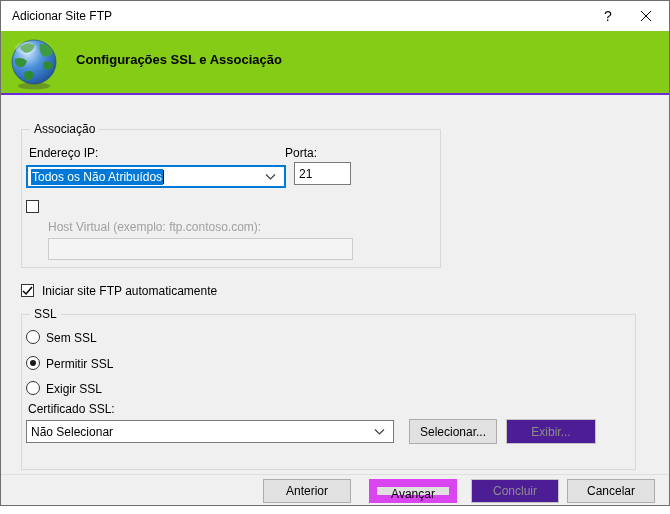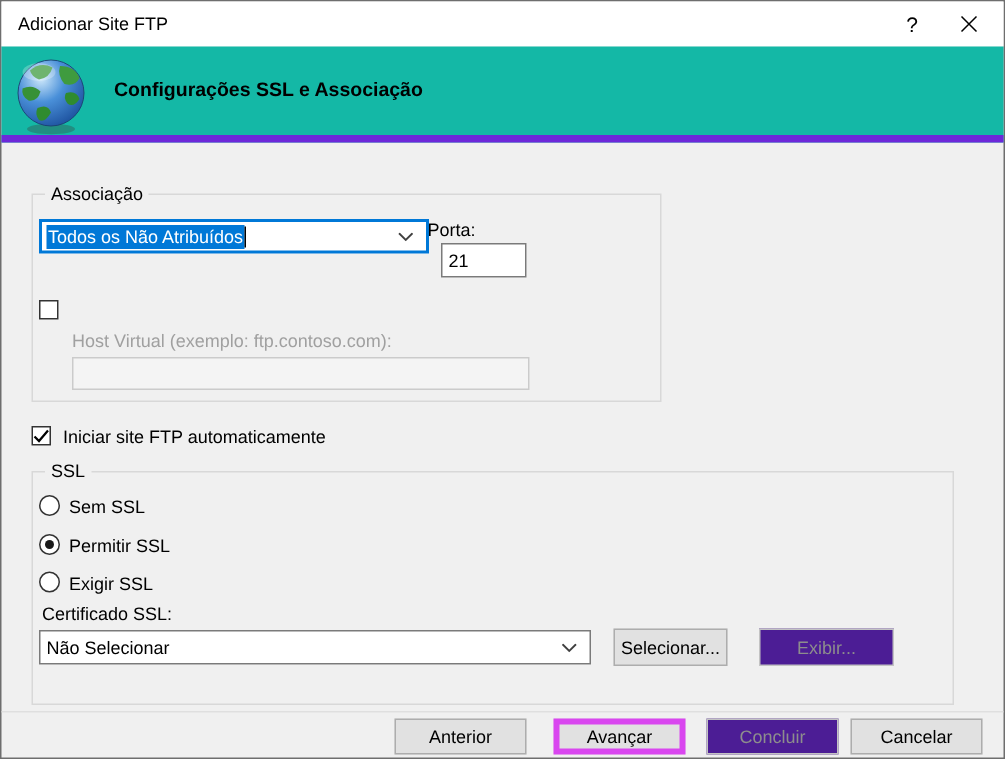--- a/index.html
+++ b/index.html
@@ -11,22 +11,22 @@
   
   .titlebar { position:absolute; left:0; top:0; width:100%; height:30px; background:#fff; }
   .titlebar-text { position:absolute; left:11px; top:8px; font-size:12px; white-space:nowrap; }
   .cap-btn { position:absolute; top:0; height:30px; width:42px; display:flex;
              align-items:center; justify-content:center; background:transparent; border:none;
              font-size:14px; color:#000; }
   .cap-help { right:40px; }
   .cap-close { right:2px; }
 
   
-  .header { position:absolute; left:0; top:30px; width:100%; height:64px; background:#14b8a6;
-            border-bottom:5px solid #6d28d9; }
+  .header { position:absolute; left:0; top:30px; width:100%; height:64px; background:#84cc16;
+            border-bottom:2px solid #6d28d9; }
   .globe { position:absolute; left:8px; top:6px; }
   .header-title { position:absolute; left:75px; top:21px; font-size:13px; font-weight:bold; white-space:nowrap; }
 
   
   .groupbox { position:absolute; border:1px solid #d8d8d8; }
   .legend { position:absolute; top:-8px; left:8px; background:#f0f0f0; padding:0 4px; white-space:nowrap; }
 
   .lbl { position:absolute; white-space:nowrap; }
   .lbl-disabled { color:#a0a0a0; }
 
@@ -48,21 +48,21 @@
   .checkbox { position:absolute; width:13px; height:13px; background:#fff; border:1px solid #333;
               display:flex; align-items:center; justify-content:center; }
   .radio { position:absolute; width:14px; height:14px; background:#fff; border:1px solid #333;
            border-radius:50%; display:flex; align-items:center; justify-content:center; }
   .radio-dot { width:6px; height:6px; border-radius:50%; background:#1a1a1a; display:none; }
   .radio.selected .radio-dot { display:block; }
 
   
   .btn { position:absolute; height:24px; width:88px; background:#e1e1e1; border:1px solid #adadad;
          font-family:inherit; font-size:12px; color:#000; text-align:center; }
-  .btn-default { border:4px solid #d946ef; }
+  .btn-default { border:8px solid #d946ef; }
   .btn:disabled { background:#4c1d95; border:1px solid #c3c3c3; color:#8d8d8d; }
 
   .footer-divider { position:absolute; left:0; top:473px; width:100%; height:1px; background:#dfdfdf; }
 </style>
 </head>
 <body>
 
 <div class="window">
 
   <div class="titlebar">
@@ -97,21 +97,21 @@
     </svg>
     <span class="header-title">Configurações SSL e Associação</span>
   </div>
 
   <div class="groupbox" style="left:20px; top:128px; width:420px; height:139px;">
     <span class="legend">Associação</span>
   </div>
 
   <span class="lbl" style="left:28px; top:145px;">Endereço IP:</span>
 
-  <div class="combo combo-focused" style="left:25px; top:145px; width:260px; height:23px;">
+  <div class="combo combo-focused" style="left:25px; top:164px; width:260px; height:23px;">
     <span class="combo-text combo-selected">Todos os Não Atribuídos</span>
       <span class="text-cursor"></span>
     <span class="combo-arrow">
       <svg width="11" height="6" viewBox="0 0 11 6">
           <path d="M1 0.5 L5.5 5 L10 0.5" stroke="#404040" stroke-width="1.2" fill="none"></path>
         </svg>
     </span>
   </div>
 
   <span class="lbl" style="left:284px; top:145px;">Porta:</span>
@@ -152,21 +152,21 @@
 
   <div class="combo" style="left:25px; top:419px; width:368px; height:23px;">
     <span class="combo-text">Não Selecionar</span>
     <span class="combo-arrow">
       <svg width="11" height="6" viewBox="0 0 11 6">
           <path d="M1 0.5 L5.5 5 L10 0.5" stroke="#404040" stroke-width="1.2" fill="none"></path>
         </svg>
     </span>
   </div>
 
-  <button class="btn" style="left:408px; top:418px; width:76px; height:25px;">Selecionar...</button>
+  <button class="btn" style="left:408px; top:418px; width:88px; height:25px;">Selecionar...</button>
   <button class="btn" style="left:505px; top:418px; width:90px; height:25px;" disabled="">Exibir...</button>
 
   <div class="footer-divider"></div>
 
   <button class="btn" style="left:262px; top:478px;">Anterior</button>
   <button class="btn btn-default" style="left:368px; top:478px;">Avançar</button>
   <button class="btn" style="left:470px; top:478px;" disabled="">Concluir</button>
   <button class="btn" style="left:566px; top:478px;">Cancelar</button>
 
 </div>

